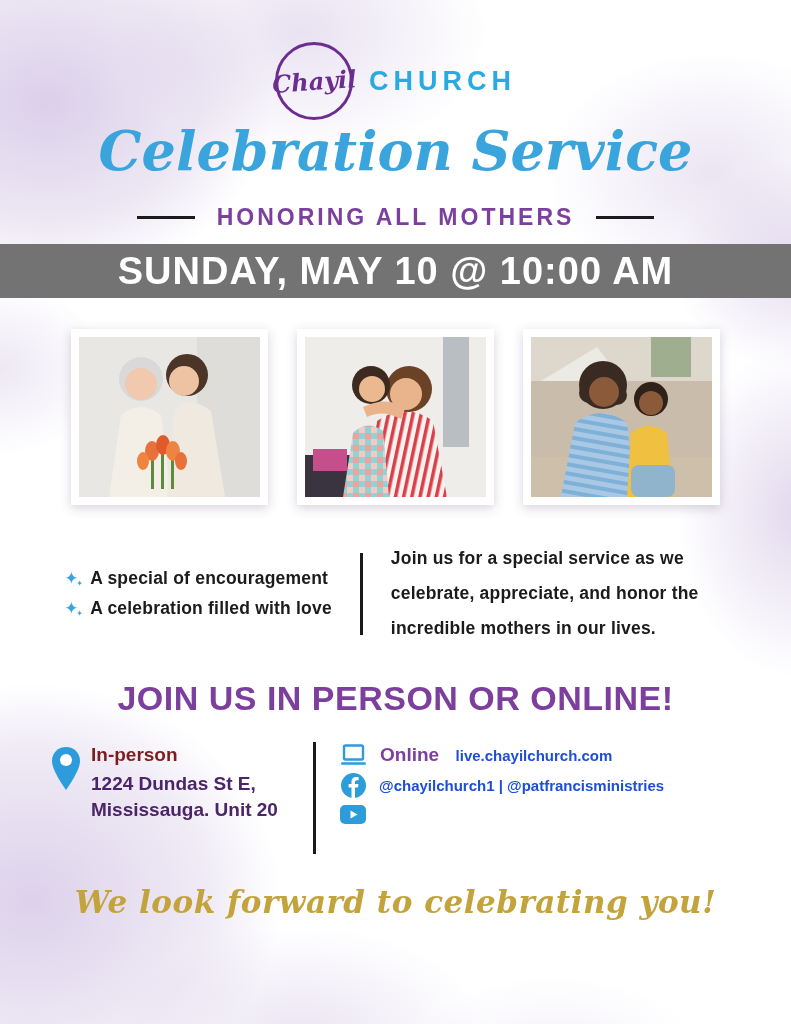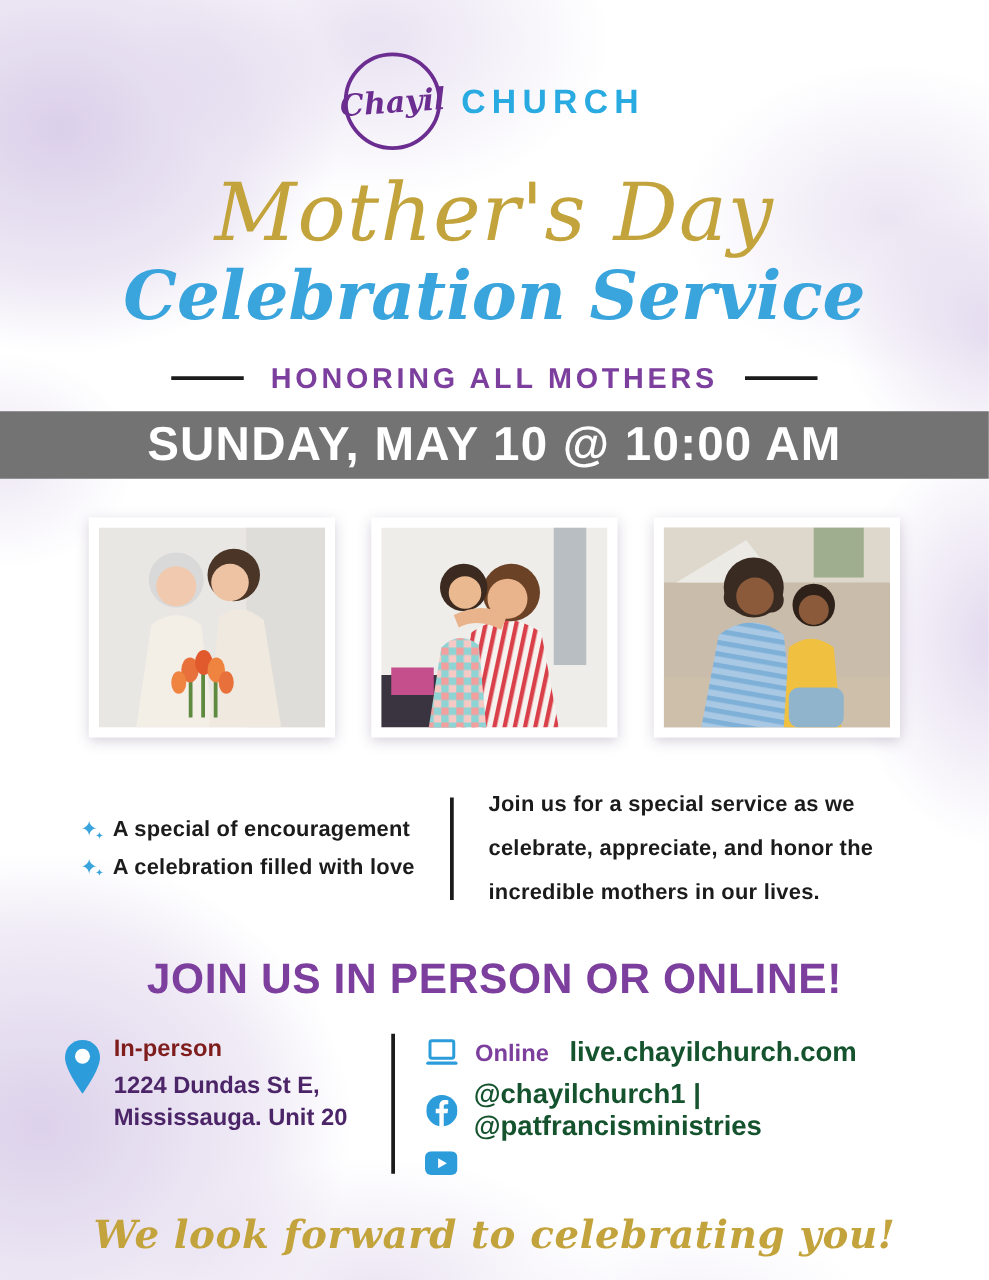--- a/index.html
+++ b/index.html
@@ -90,21 +90,21 @@
   .contact { display:flex; justify-content:center; align-items:flex-start; margin-top:26px; gap:24px; }
   .contact-left { display:flex; gap:10px; width:238px; }
   .pin-icon { flex:0 0 auto; margin-top:2px; }
   .inperson-label { color:#7f1d1d; font-weight:bold; font-size:19px; }
   .address { color:#4b2567; font-weight:bold; font-size:19px; line-height:1.35; margin-top:5px; }
   .contact-divider { width:3px; height:112px; background:#1b1b1b; margin-top:-2px; }
   .contact-right { display:flex; flex-direction:column; gap:7px; width:400px; }
   .online-row { display:flex; align-items:center; gap:13px; }
   .online-row .ic { flex:0 0 26px; display:flex; justify-content:center; }
   .online-label { color:#7c3f9d; font-weight:bold; font-size:19px; margin-right:12px; }
-  .online-text { color:#14532d; font-weight:bold; font-size:22px; }
+  .online-text { color:#1d4ed8; font-weight:bold; font-size:15px; }
 
   
   .footer-msg {
     text-align:center; font-family:"DejaVu Serif", serif; font-style:italic; font-weight:bold;
     color:#c3a33c; font-size:31px; margin-top:30px; letter-spacing:.5px;
   }
 </style>
 </head>
 <body>
 
@@ -112,21 +112,20 @@
 
 <div class="content">
 
   <div class="logo-row">
     <div class="logo-circle">
       <span class="logo-script">Chayil</span>
     </div>
     <span class="logo-church">CHURCH</span>
   </div>
 
-  <div class="title-script">Mother's Day</div>
   <div class="title-sub">Celebration Service</div>
 
   <div class="honoring-row">
     <div class="dash"></div>
     <span class="honoring">HONORING ALL MOTHERS</span>
     <div class="dash"></div>
   </div>
 
   <div class="banner">
     <span class="banner-text">SUNDAY, MAY 10 @ 10:00 AM</span>

